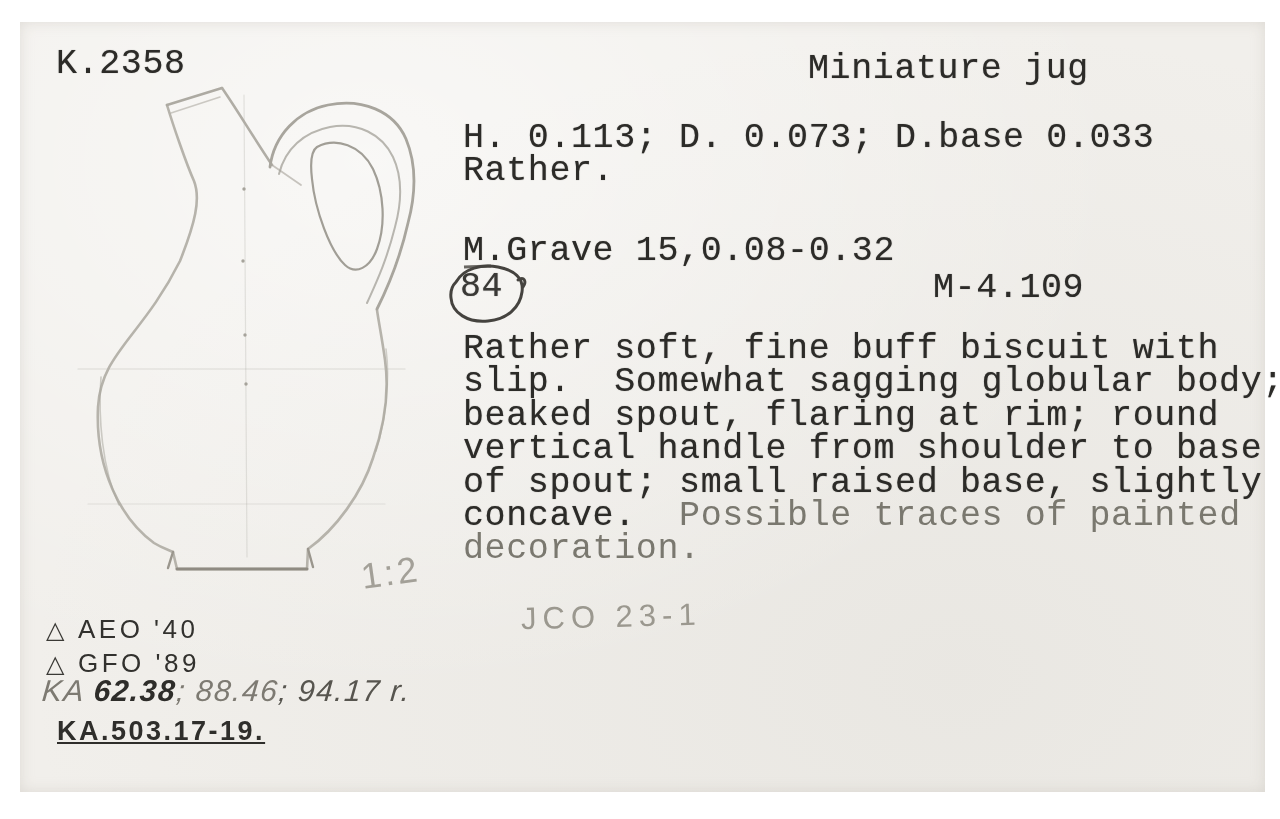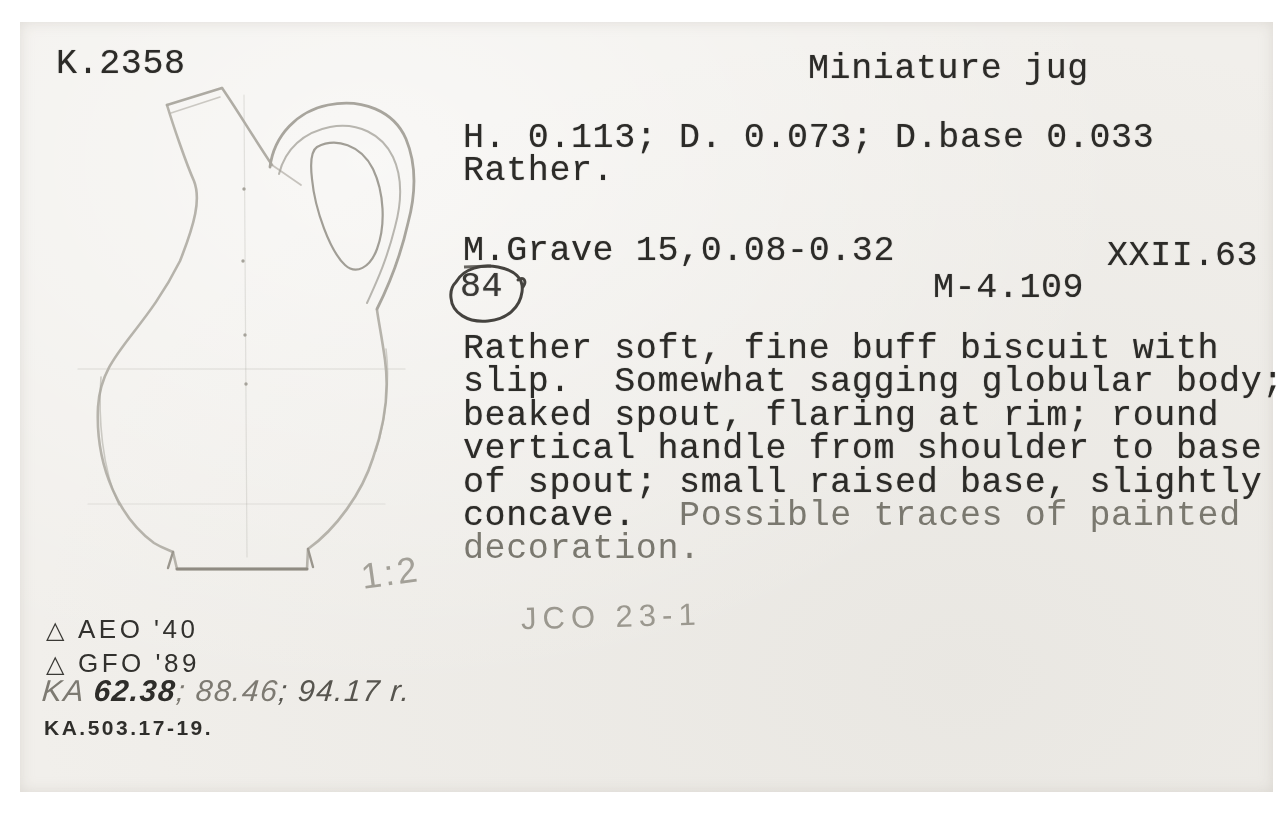--- a/index.html
+++ b/index.html
@@ -4,40 +4,40 @@
 <style>
   html,body{margin:0;padding:0;}
   body{width:1280px;height:819px;background:#ffffff;overflow:hidden;
        font-family:"Liberation Sans",sans-serif;}
   .page{position:relative;width:1280px;height:819px;background:#ffffff;}
   .card{position:absolute;left:20px;top:22px;width:1245px;height:770px;
         background-color:#f1efeb;
         background-image:
           radial-gradient(ellipse at 28% 18%, rgba(255,255,255,0.55), rgba(255,255,255,0) 60%),
           radial-gradient(ellipse at 75% 85%, rgba(198,195,186,0.18), rgba(198,195,186,0) 70%);
-        box-shadow: inset 0 0 14px rgba(182,179,170,0.35); padding-left: 8px;}
+        box-shadow: inset 0 0 14px rgba(182,179,170,0.35);}
   .typed{position:absolute;font-family:"Liberation Mono","DejaVu Sans Mono",monospace;
          font-size:35px;letter-spacing:0.6px;color:#2c2b28;white-space:pre;
          text-shadow:0 0 1px rgba(44,43,40,0.5);}
   .seg-dark{color:#2c2b28;}
   .seg-light{color:#7a786f;text-shadow:none;font-weight:400;}
   .desc-block{position:absolute;left:443px;top:311px;}
   .tline{line-height:33.4px;height:33.4px;}
   .pencil{position:absolute;color:#a3a098;font-family:"Liberation Sans",sans-serif;}
   .scale-note{left:341px;top:530px;font-size:36px;transform:rotate(-8deg);letter-spacing:3px;}
   .pencil-ref{left:501px;top:577px;font-size:31px;letter-spacing:6px;transform:rotate(-1.5deg);color:#9b988f;}
   .hand{position:absolute;color:#32312e;font-family:"Liberation Sans",sans-serif;}
   .hand-note{font-size:26px;letter-spacing:3.5px;height:34px;}
   .hand-notes-block{left:26px;top:592px;}
   .triangle-glyph{font-size:24px;margin-right:10px;color:#3a3935;}
   .ka-line{left:22px;top:652px;font-size:30px;letter-spacing:1.5px;transform:skewX(-5deg);white-space:pre;}
   .tone-pencil-dark{color:#7d7a72;font-style:italic;}
   .tone-ink-bold{color:#2e2d2a;font-weight:bold;font-style:italic;}
   .tone-ink-mid{color:#57554f;font-style:italic;}
-  .ka-line2{left:24px;top:694px;font-size:21px;font-weight:bold;letter-spacing:2.5px;color:#2f2e2b;}
+  .ka-line2{left:37px;top:694px;font-size:27px;font-weight:bold;letter-spacing:2.5px;color:#2f2e2b;text-decoration:underline;}
   .m-underline{position:absolute;left:444px;top:243px;width:27px;height:3px;
                background:#504e49;transform:rotate(-2deg);opacity:0.85;}
   .circle-svg{position:absolute;left:424px;top:240px;}
   .circled-num{left:440px;top:245px;color:#3a3936;text-align:center;}
   .sketch-svg{position:absolute;left:50px;top:55px;}
 </style>
 </head>
 <body>
 
 <div class="page">
@@ -115,21 +115,20 @@
 
     <svg class="circle-svg" width="86" height="66" viewBox="0 0 86 66">
       <g fill="none" stroke="#45433f" stroke-width="3" stroke-linecap="round">
         <path d="M 12,20 C 20,6 38,2 54,5 C 70,8 80,16 78,30
                  C 76,45 64,57 44,59 C 24,61 8,51 7,36 C 6,28 8,24 12,20 Z"></path>
         <path d="M 74,18 C 80,14 83,19 79,25"></path>
       </g>
     </svg>
     <div class="typed circled-num">84</div>
 
-    <div class="typed" style="left:1087px;top:214px;">XXII.63</div>
 
     <div class="typed" style="left:913px;top:246px;">M-4.109</div>
 
 
     <div class="typed desc-block" id="description-lines"><div class="tline"><span class="seg-dark">Rather soft, fine buff biscuit with</span></div><div class="tline"><span class="seg-dark">slip.  Somewhat sagging globular body;</span></div><div class="tline"><span class="seg-dark">beaked spout, flaring at rim; round</span></div><div class="tline"><span class="seg-dark">vertical handle from shoulder to base</span></div><div class="tline"><span class="seg-dark">of spout; small raised base, slightly</span></div><div class="tline"><span class="seg-dark">concave.  </span><span class="seg-light">Possible traces of painted</span></div><div class="tline"><span class="seg-light">decoration.</span></div></div>
 
     <div class="pencil scale-note">1:2</div>
 
     <div class="pencil pencil-ref">JCO 23-1</div>
 

